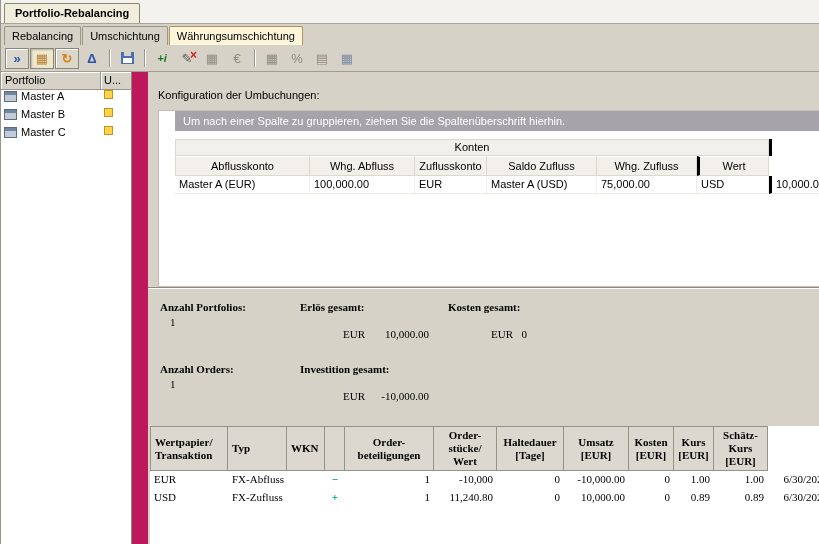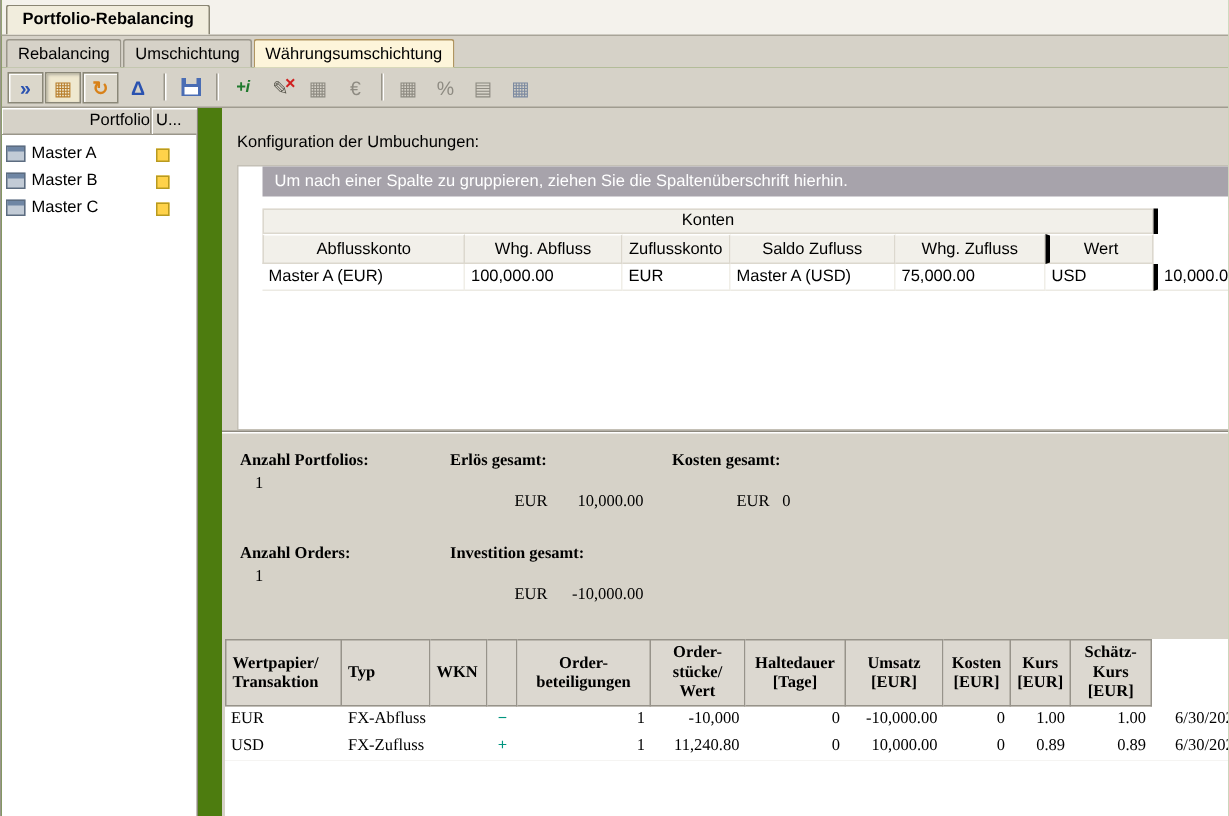--- a/index.html
+++ b/index.html
@@ -1,18 +1,18 @@
 <!DOCTYPE html>
 <html><head>
 <meta charset="utf-8">
 <style>
   * { margin:0; padding:0; box-sizing:border-box; }
   html,body { background:#ffffff; }
   body { font-family:"Liberation Sans", sans-serif; font-size:11px; color:#000; }
-  .window { width:819px; height:544px; background:#4d7c0f; position:relative; overflow:hidden; border-left:1px solid #9a968c; display:flex; flex-direction:column; }
+  .window { width:819px; height:544px; background:#be185d; position:relative; overflow:hidden; border-left:1px solid #9a968c; display:flex; flex-direction:column; }
 
   
   .main-tabs { height:24px; background:#f4f2ec; display:flex; align-items:flex-end; padding-left:3px; border-bottom:1px solid #a8a498; }
   .main-tab { background:#f1eddd; border:1px solid #8a8674; border-bottom:none; border-radius:2px 2px 0 0; padding:3px 10px 4px 10px; font-weight:bold; font-size:11px; }
 
   
   .sub-tabs { height:21px; background:#d6d2c8; display:flex; align-items:flex-end; padding-left:3px; }
   .sub-tab { padding:3px 7px 3px 7px; border:1px solid #9a968a; border-bottom:none; border-radius:2px 2px 0 0; margin-right:1px; background:#d6d2c8; cursor:default; }
   .sub-tab.active { background:#fdf5da; border-color:#b09560; position:relative; z-index:2; }
 
@@ -37,23 +37,23 @@
   .icon-disk::after { content:""; position:absolute; left:2px; bottom:1px; width:9px; height:5px; background:#fff; }
   .pen .g { color:#5a584e; }
   .pen::after { content:"×"; position:absolute; right:2px; top:1px; color:#d02020; font-weight:bold; font-size:12px; line-height:1; }
 
   
   .content { flex:1; display:flex; overflow:hidden; }
 
   
   .left-panel { width:131px; background:#fff; border-right:1px solid #8a8678; display:flex; flex-direction:column; }
   .pf-header { display:flex; height:18px; background:#d6d2c8; border-bottom:1px solid #9a968a; }
-  .pf-h-name { width:100px; padding:2px 0 0 4px; border-right:1px solid #9a968a; box-shadow:inset 1px 1px 0 #fff;text-align:right; }
+  .pf-h-name { width:100px; padding:2px 0 0 4px; border-right:1px solid #9a968a; box-shadow:inset 1px 1px 0 #fff; }
   .pf-h-u { flex:1; padding:2px 0 0 3px; box-shadow:inset 1px 1px 0 #fff; }
-  .pf-row { display:flex; height:18px; align-items:flex-end; }
+  .pf-row { display:flex; height:18px; align-items:flex-start; }
   .pf-name { width:100px; display:flex; align-items:center; padding-left:3px; gap:4px; overflow:hidden; }
   .pf-u { flex:1; display:flex; align-items:center; padding-left:3px; }
   .pf-icon { width:13px; height:11px; background:#c2cbd6; border:1px solid #5c6c80; position:relative; flex:0 0 auto; }
   .pf-icon::before { content:""; position:absolute; left:0; top:0; right:0; height:3px; background:#6f86a4; }
   .yellow-sq { width:9px; height:9px; background:#ffd24a; border:1px solid #b89a20; }
 
   
   .main { flex:1; display:flex; flex-direction:column; background:#d6d2c8; overflow:hidden;margin-left:16px; }
   .cfg-label { margin:17px 0 0 10px; }
 

